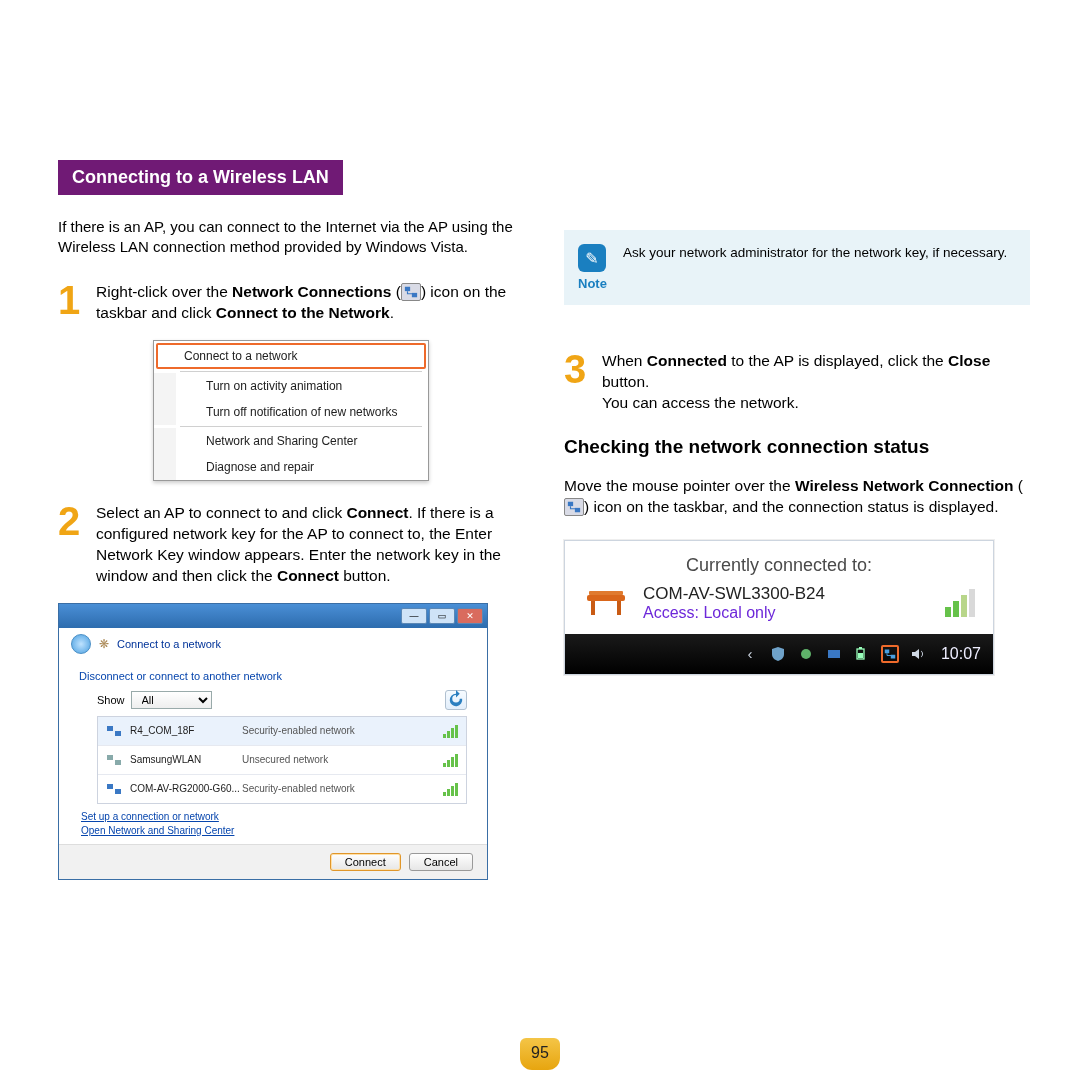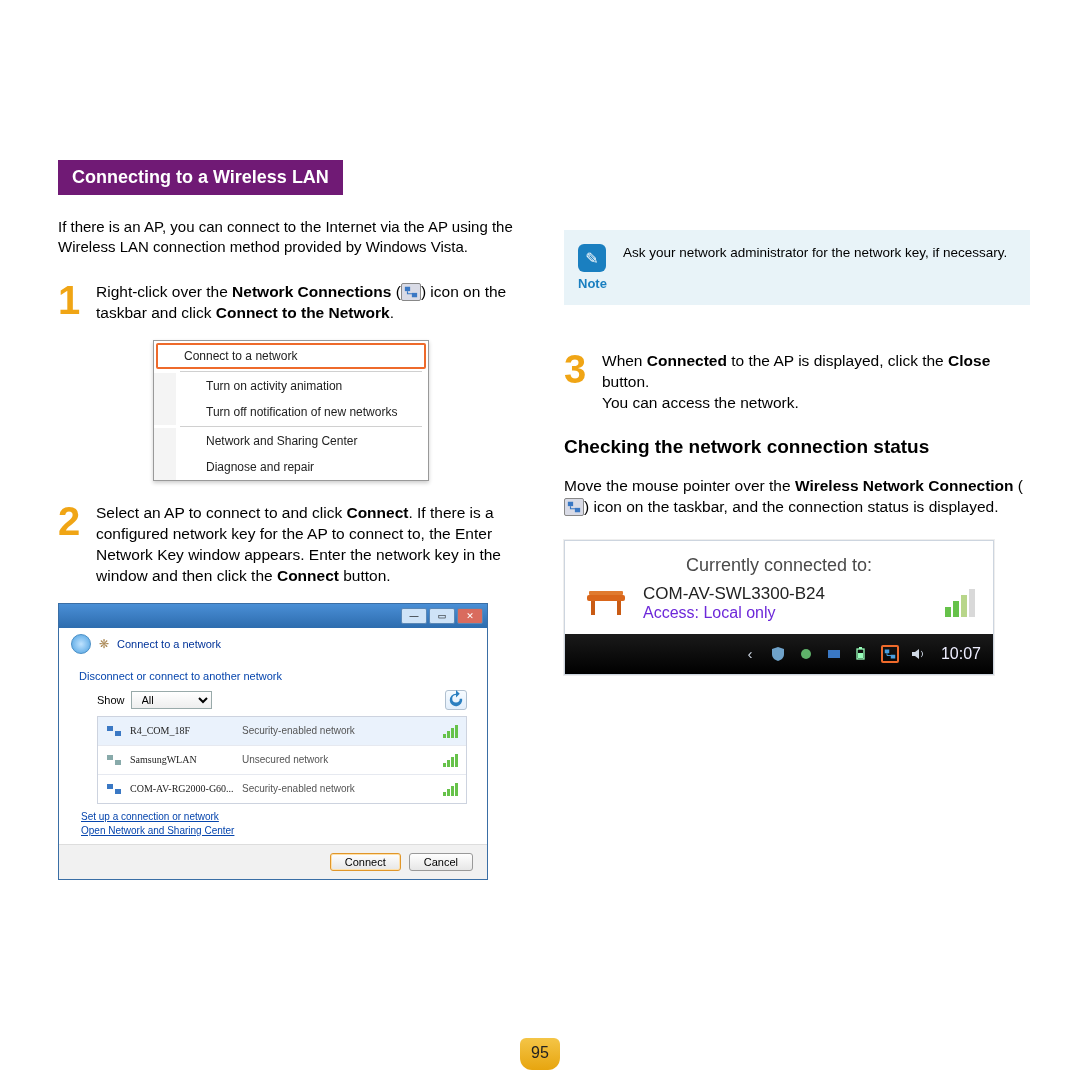--- a/index.html
+++ b/index.html
@@ -126,21 +126,21 @@
     border: 1px solid #b0c0d0;
     border-radius: 3px;
     background: linear-gradient(#f6fbff,#e2eefb);
     display:flex;align-items:center;justify-content:center;
   }
   .net-list { border: 1px solid #cdd3df; margin: 4px 0 6px 18px; }
   .net-row { display:flex; align-items:center; padding: 6px 8px; border-bottom:1px solid #e6e9f0; font-size:10px; }
   .net-row:last-child { border-bottom:none; }
   .net-row.sel { background:#eaf2fc; }
   .net-ico { width:16px;height:16px; margin-right:8px; }
-  .net-name { width: 112px; color:#222;font-family:Liberation Serif, serif; }
+  .net-name { width: 112px; color:#222; }
   .net-sec  { color:#555; flex:1; }
   .sig-bars { display:flex; gap:1px; align-items:flex-end; height:14px; margin-left:4px;}
   .sig-bars span { width:3px; background:#66c24a; }
   .sig-bars span:nth-child(1){height:4px}
   .sig-bars span:nth-child(2){height:7px}
   .sig-bars span:nth-child(3){height:10px}
   .sig-bars span:nth-child(4){height:13px}
   .links-bottom { font-size:10px; color:#0645ad; text-decoration:underline; margin-left:2px; line-height:1.4; }
   .dialog-footer { display:flex; justify-content:flex-end; gap:8px; padding:8px 14px; background:#f1f1f1; border-top:1px solid #ddd;}
   .dlgbtn { font-size:11px; padding:2px 14px; border:1px solid #999; border-radius:3px; background:linear-gradient(#fefefe,#e6e6e6); }

